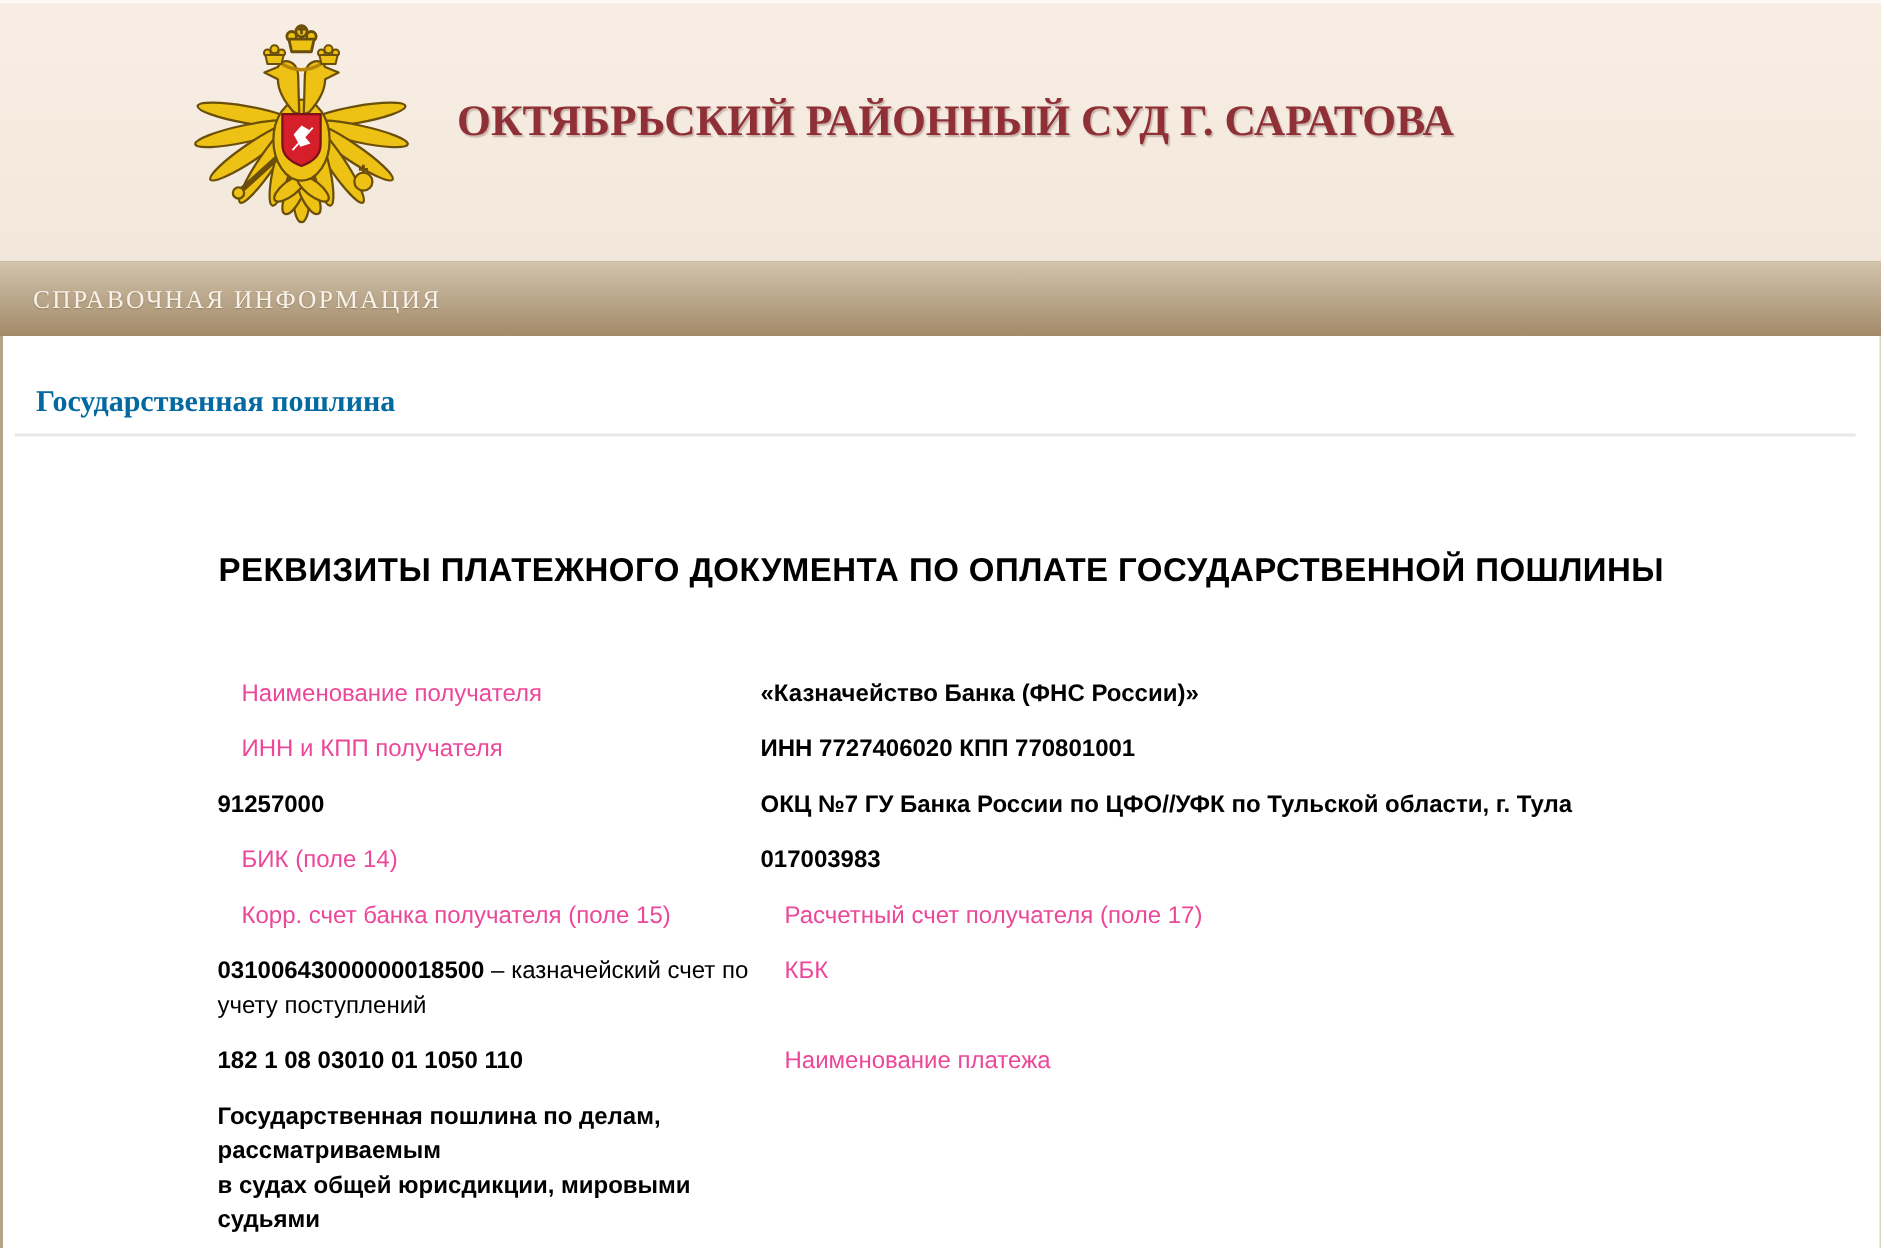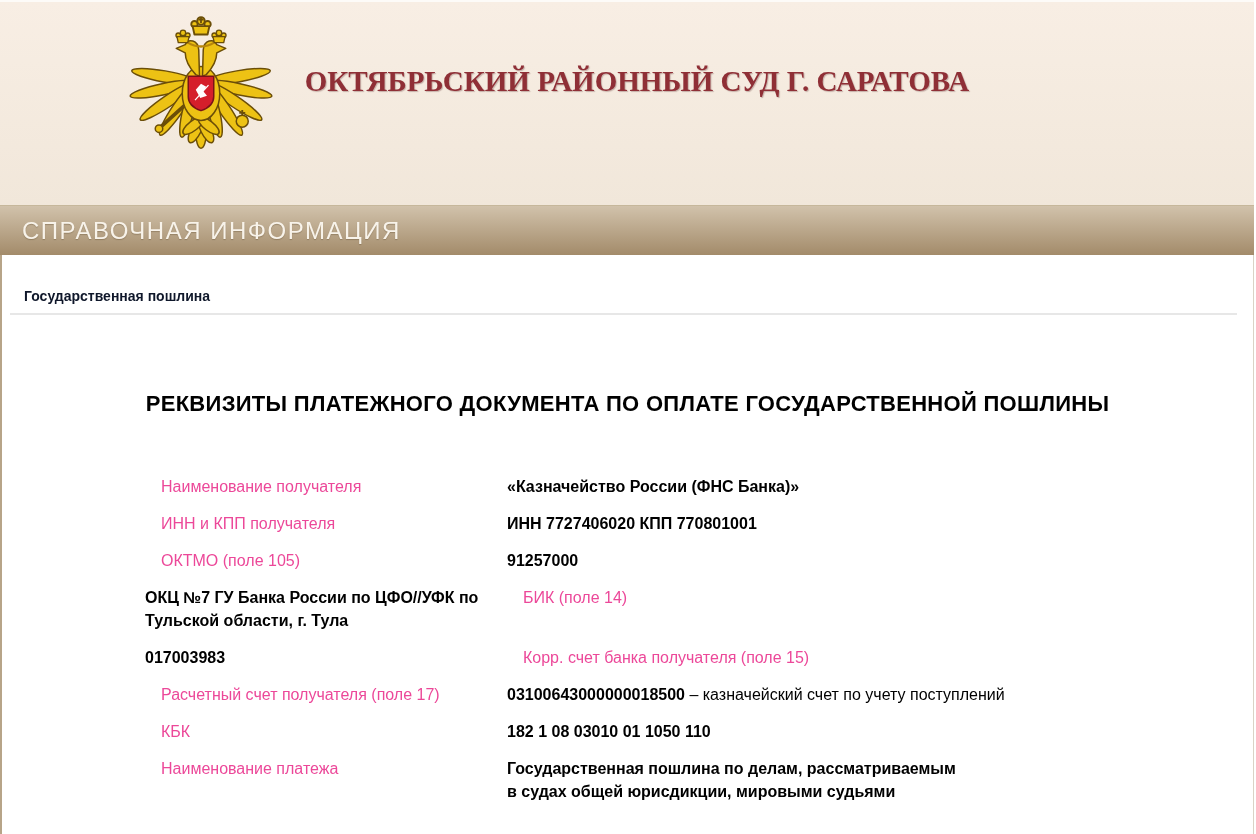--- a/index.html
+++ b/index.html
@@ -6,21 +6,21 @@
   html, body { margin: 0; padding: 0; background: #ffffff; }
   body {
     font-family: "Liberation Sans", sans-serif;
     width: 1256px; height: 834px; overflow: hidden;
   }
   .page { width: 1254px; }
 
   
   .header {
     position: relative;
-    height: 205px;
+    height: 174px;
     background: linear-gradient(#f8eee4, #f1e7da);
     border-top: 2px solid #fdfbf8;
     text-decoration: underline;
   }
   .emblem { position: absolute; left: 126px; top: 4px; }
   .site-title {
     position: absolute;
     top: 63px; left: 50%; transform: translateX(-48.5%);
     white-space: nowrap;
     font-family: "Liberation Serif", serif;
@@ -32,40 +32,41 @@
 
   
   .nav-bar {
     height: 50px;
     border-top: 1px solid #c6b79b;
     background: linear-gradient(#d1c2ab, #a38b6a);
     display: flex; align-items: center;
     padding-left: 22px;
   }
   .nav-bar-label {
-    font-family: Liberation Sans, sans-serif;
-    font-size: 24px;
+    font-family: Liberation Serif, serif;
+    font-size: 17px;
     letter-spacing: 1.5px;
     color: #f8f3ea;
     text-shadow: 0 1px 1px rgba(90, 70, 40, 0.35);
     cursor: pointer;
   }
 
   
   .content {
     min-height: 590px;
     border-left: 2px solid #b7a488;
     border-right: 1px solid #d9d3c6;
     background: #ffffff;
   }
   .breadcrumb {
     padding: 33px 0 0 22px;
-    font-size: 14px;
+    font-size: 20px;
     font-weight: bold;
-    color: #0f172a;
+    color: #0369a1;
+    font-family: Liberation Serif, serif;
   }
   .rule {
     margin: 9px 16px 0 8px;
     border: none;
     border-top: 2px solid #e7e7e7;
   }
   .doc-heading {
     margin: 76px 10px 0 10px;
     text-align: center;
     font-size: 22px;
@@ -171,26 +172,25 @@
   </div>
 
   <div class="content">
     <div class="breadcrumb">Государственная пошлина</div>
     <hr class="rule">
 
     <div class="doc-heading">РЕКВИЗИТЫ ПЛАТЕЖНОГО ДОКУМЕНТА ПО ОПЛАТЕ ГОСУДАРСТВЕННОЙ ПОШЛИНЫ</div>
 
     <div class="details">
   <div class="detail-label">Наименование получателя</div>
-  <div class="detail-value"><span class="v-bold">«Казначейство России (ФНС Банка)»</span><span class="v-rest"></span></div>
+  <div class="detail-value"><span class="v-bold">«Казначейство Банка (ФНС России)»</span><span class="v-rest"></span></div>
 
   <div class="detail-label">ИНН и КПП получателя</div>
   <div class="detail-value"><span class="v-bold">ИНН 7727406020 КПП 770801001</span><span class="v-rest"></span></div>
 
-  <div class="detail-label">ОКТМО (поле 105)</div>
   <div class="detail-value"><span class="v-bold">91257000</span><span class="v-rest"></span></div>
 
   <div class="detail-value"><span class="v-bold">ОКЦ №7 ГУ Банка России по ЦФО//УФК по Тульской области, г. Тула</span><span class="v-rest"></span></div>
 
   <div class="detail-label">БИК (поле 14)</div>
   <div class="detail-value"><span class="v-bold">017003983</span><span class="v-rest"></span></div>
 
   <div class="detail-label">Корр. счет банка получателя (поле 15)</div>
 
   <div class="detail-label">Расчетный счет получателя (поле 17)</div>

